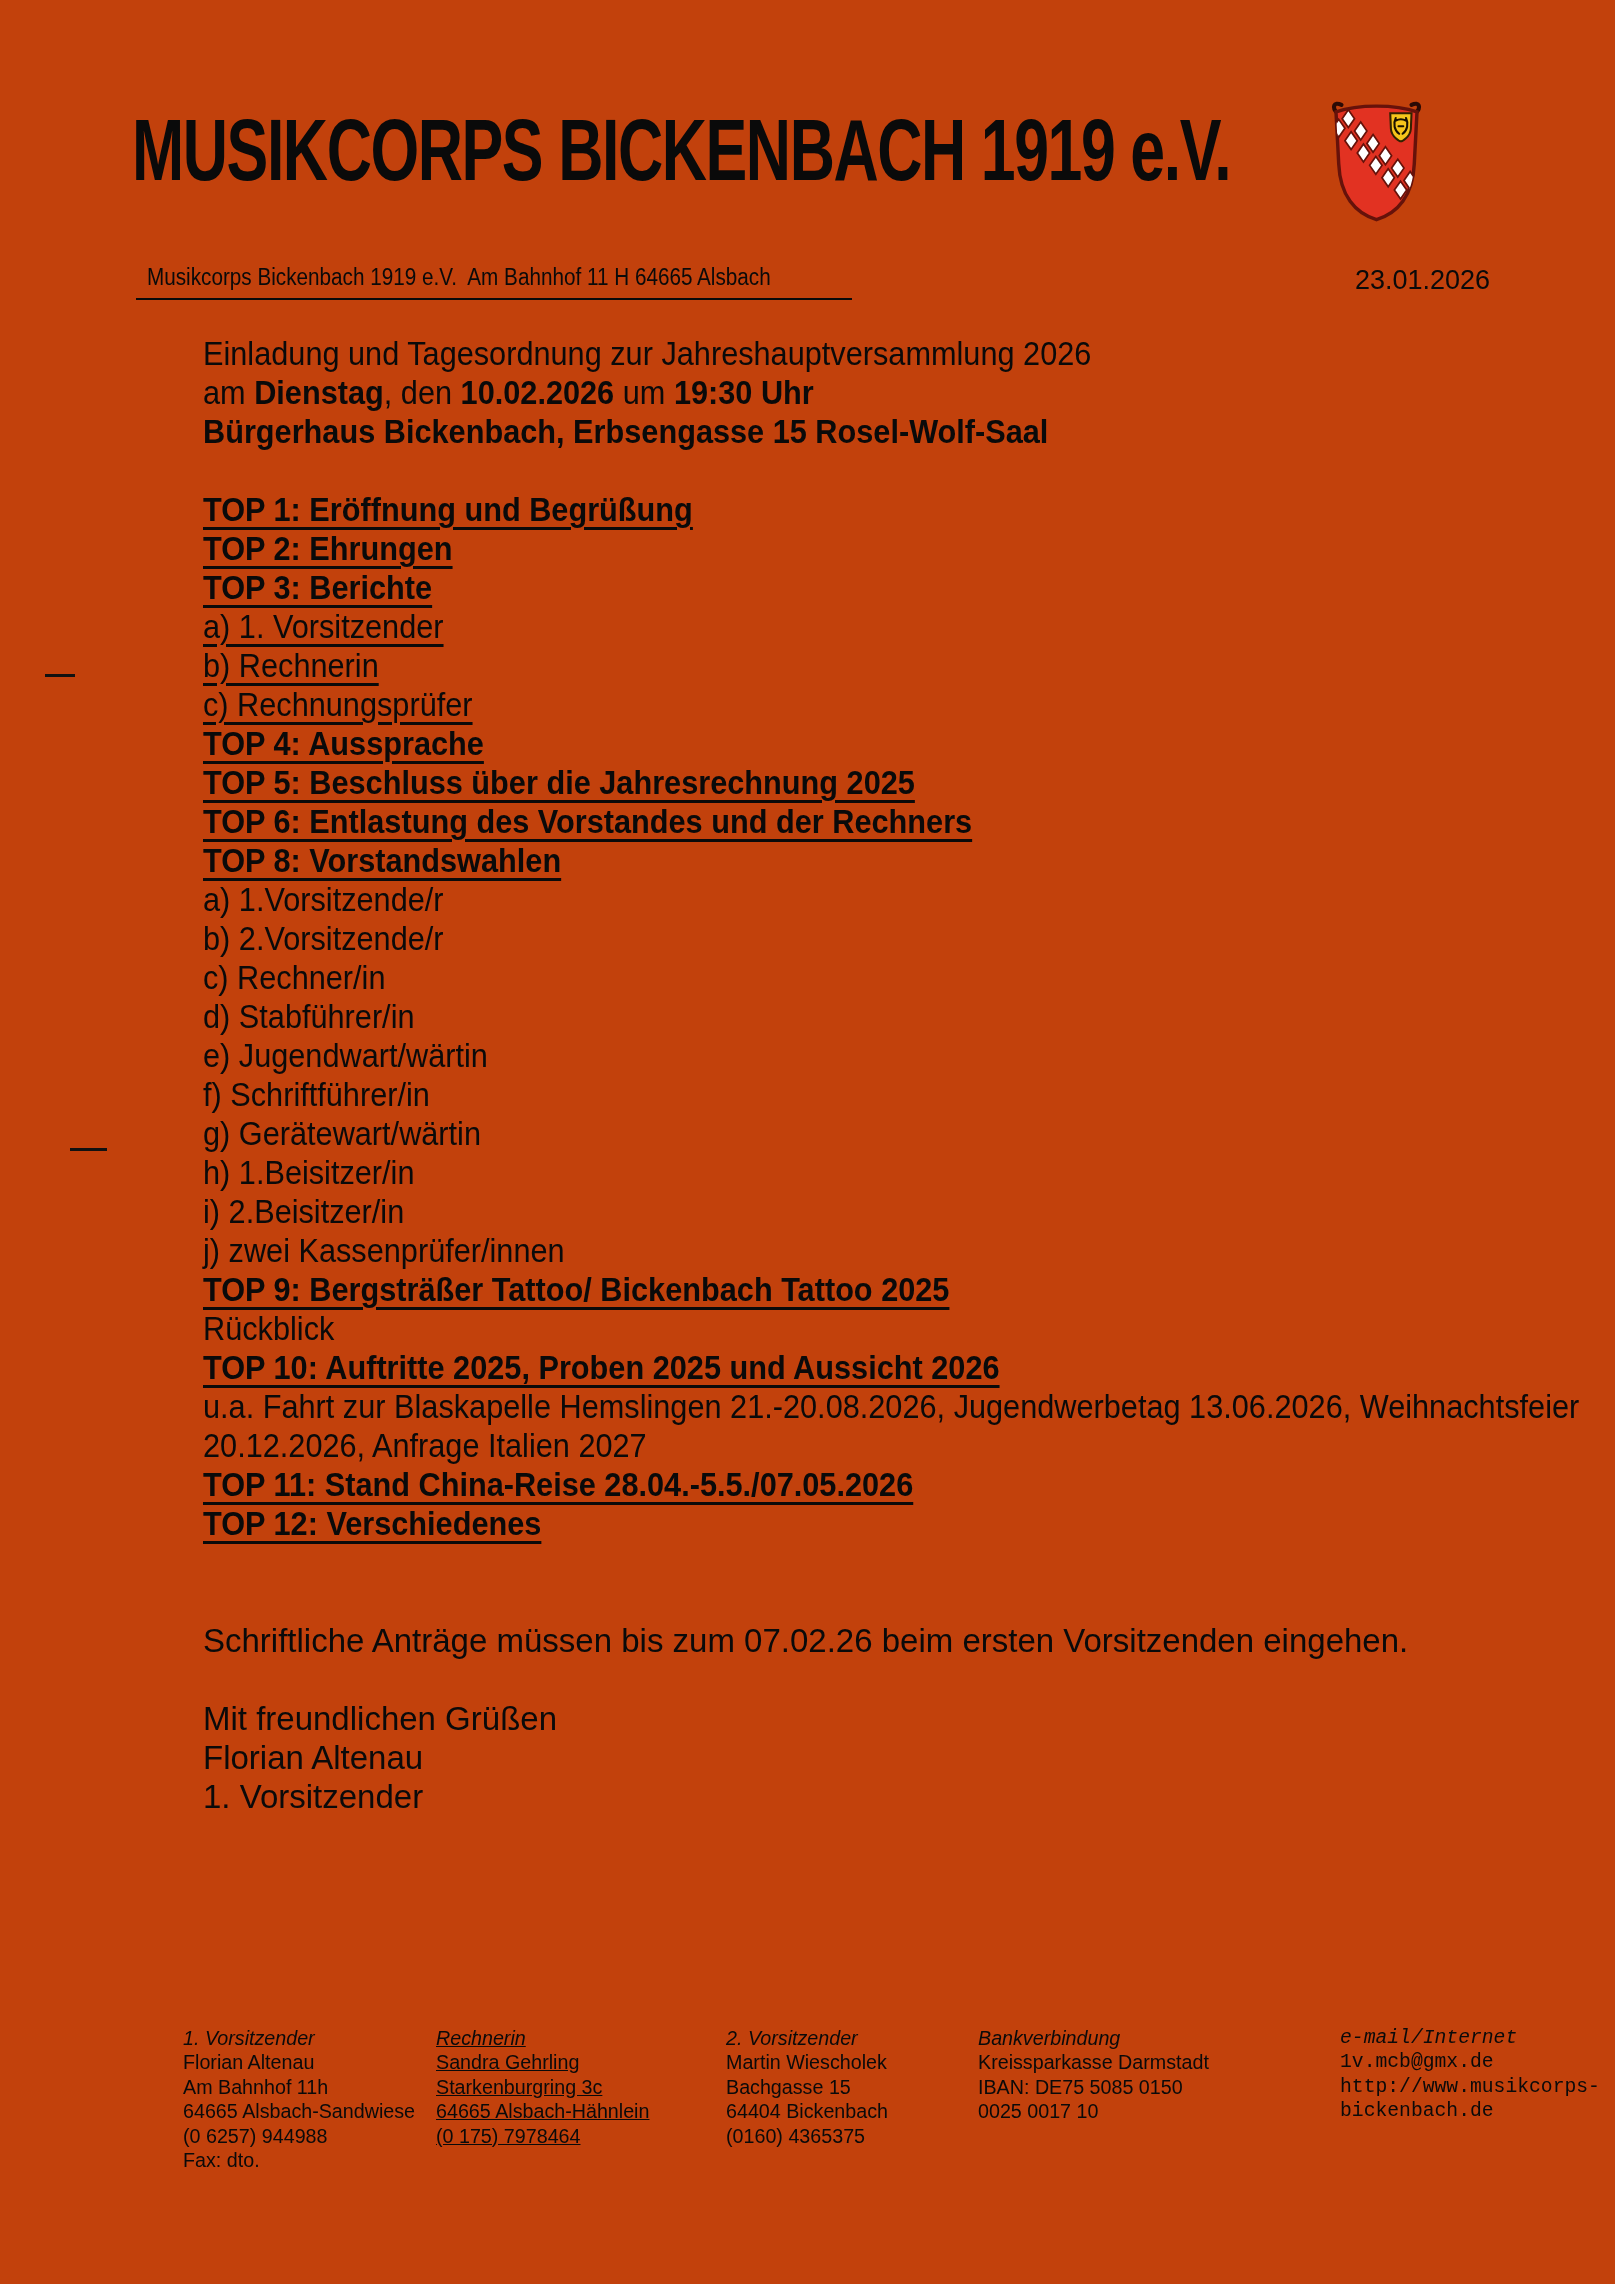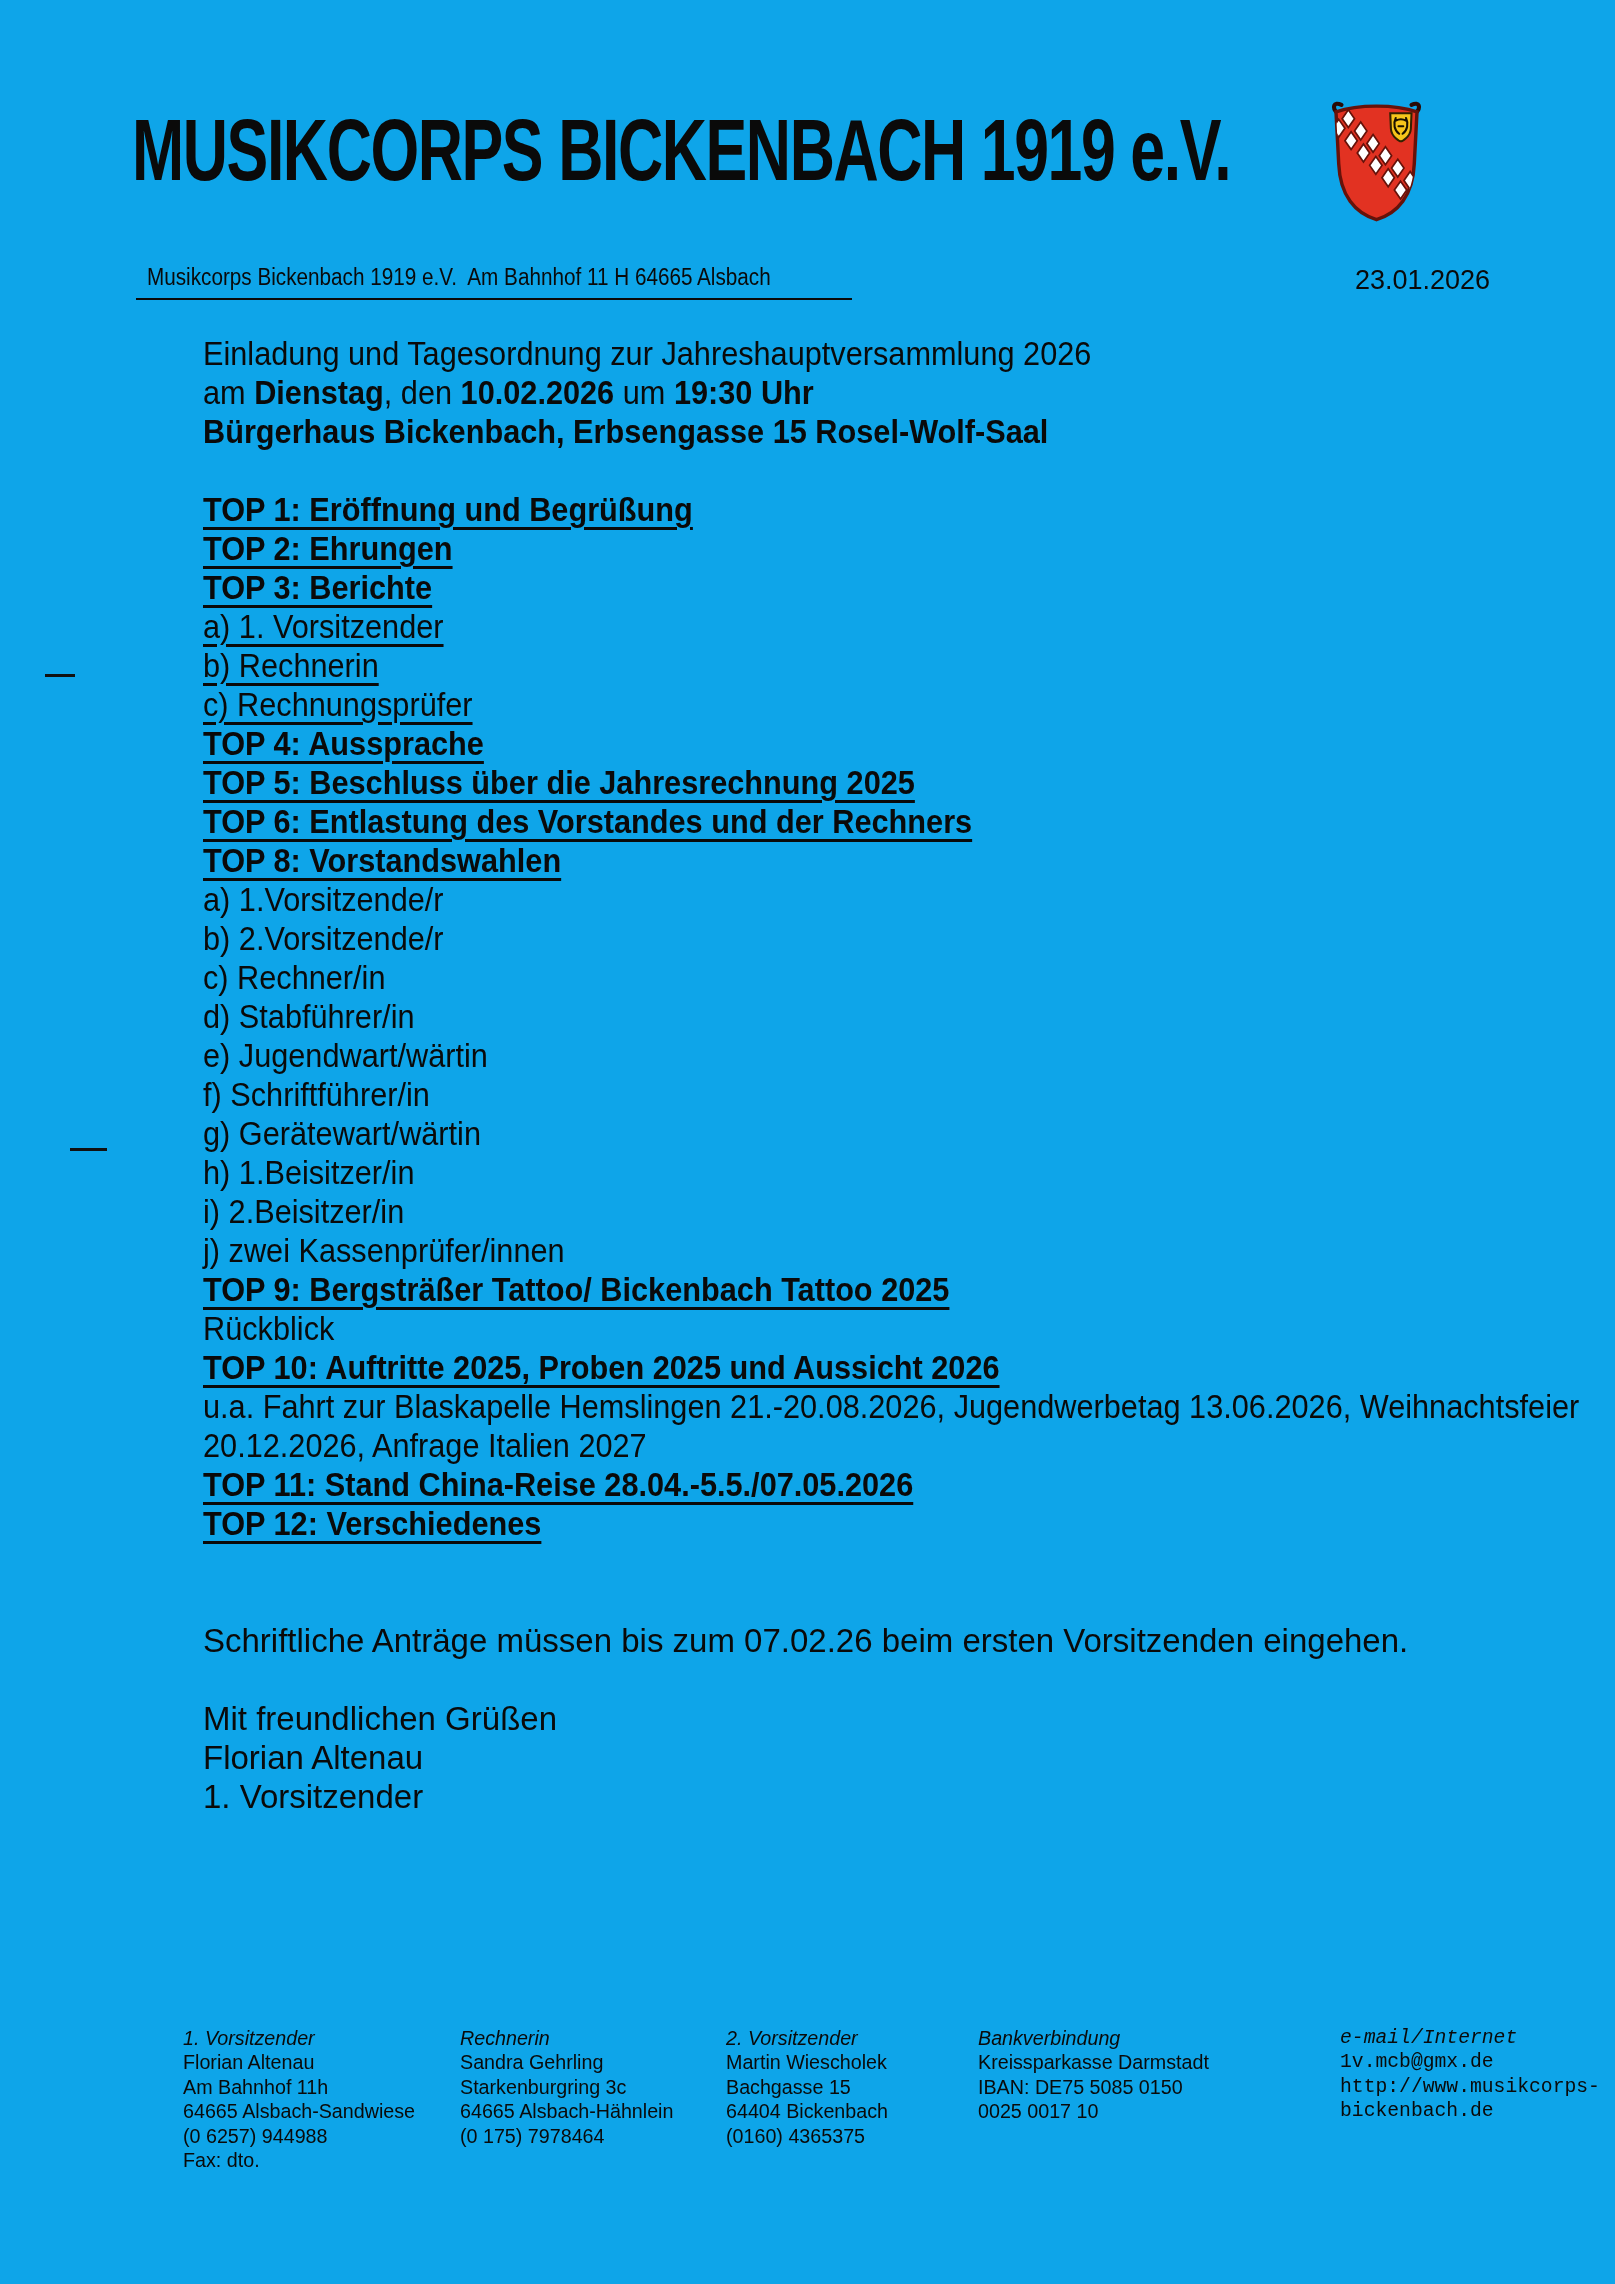--- a/index.html
+++ b/index.html
@@ -1,20 +1,20 @@
 <!DOCTYPE html>
 <html style="font-size:11px"><head>
 <meta charset="utf-8">
 <style>
   html,body { margin:0; padding:0; background:#d9d9d9; }
   .page {
     position: relative;
     width: 1616px;
     height: 2284px;
-    background: #0ea5e9;
+    background: #c2410c;
     color: #0a0a0a;
     font-family: "Liberation Sans", sans-serif;
     overflow: hidden;
   }
   
   .mark { position:absolute; background:#111; height:2.7px; }
   .mark1 { left:45px;  top:674px;  width:30px; }
   .mark2 { left:70px; top:1148px; width:37px; }
 
   
@@ -38,21 +38,21 @@
   .line { height:39px; line-height:39px; font-size:33px; white-space:nowrap;margin-left:20px; }
   .line .txt { display:inline-block; transform:scaleX(0.93); transform-origin:0 50%; white-space:pre; }
   .line.plain .txt { transform:none; }
   .b { font-weight:bold; }
   .u { text-decoration:underline; text-decoration-thickness:2.7px; text-underline-offset:6.1px; }
 
   
   .footer { position:absolute; left:0; top:2026px; width:1616px; font-size:19.7px; }
   .fcol { position:absolute; top:0; }
   .fcol:nth-child(1){ left:183px; }
-  .fcol:nth-child(2){ left:460px; }
+  .fcol:nth-child(2){ left:436px;text-decoration:underline; }
   .fcol:nth-child(3){ left:726px; }
   .fcol:nth-child(4){ left:978px; }
   .fcol:nth-child(5){ left:1340px;font-family:Liberation Mono, monospace; }
   .fhead { font-style:italic; height:24.4px; line-height:24.4px; white-space:nowrap; }
   .fline { height:24.4px; line-height:24.4px; white-space:nowrap; }
 </style>
 </head>
 <body>
 
 <div class="page">

